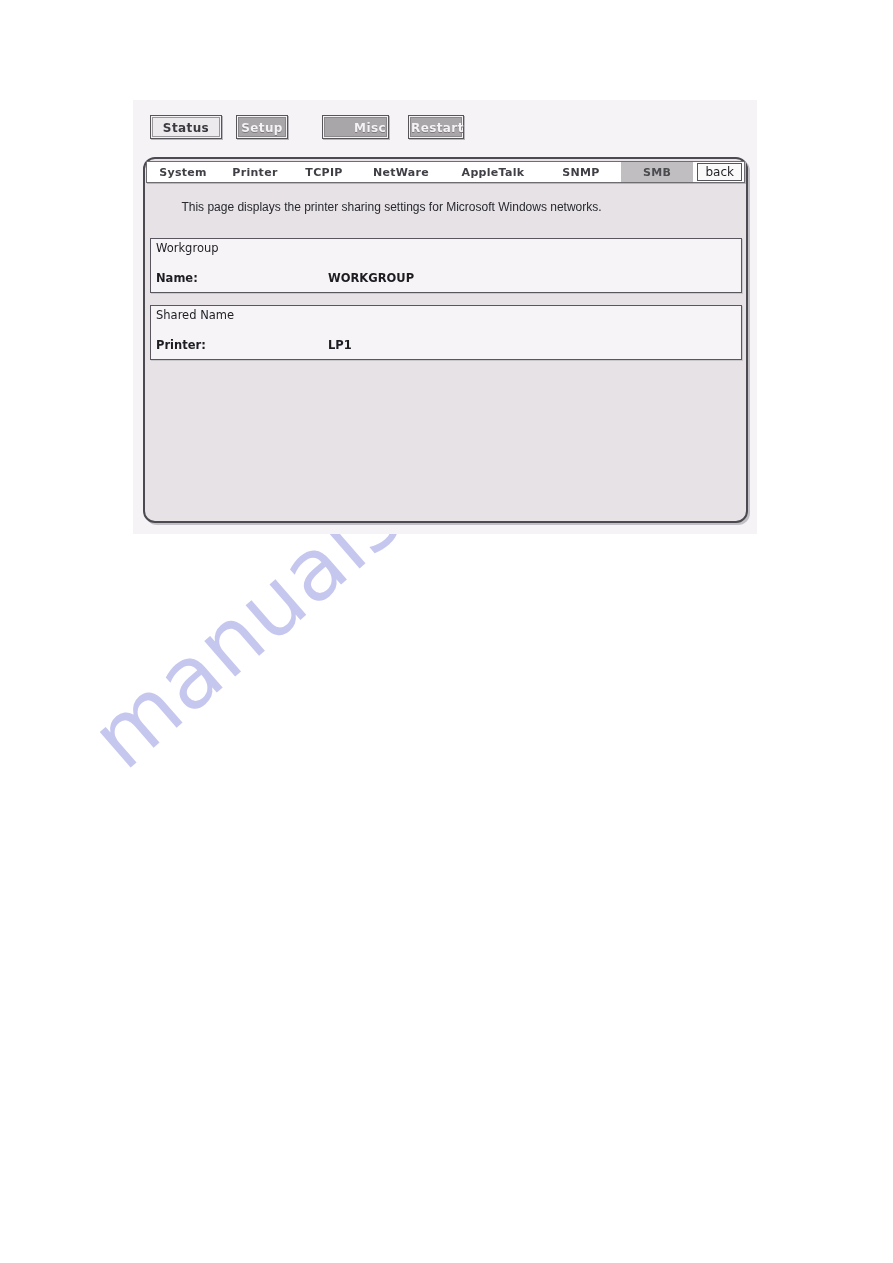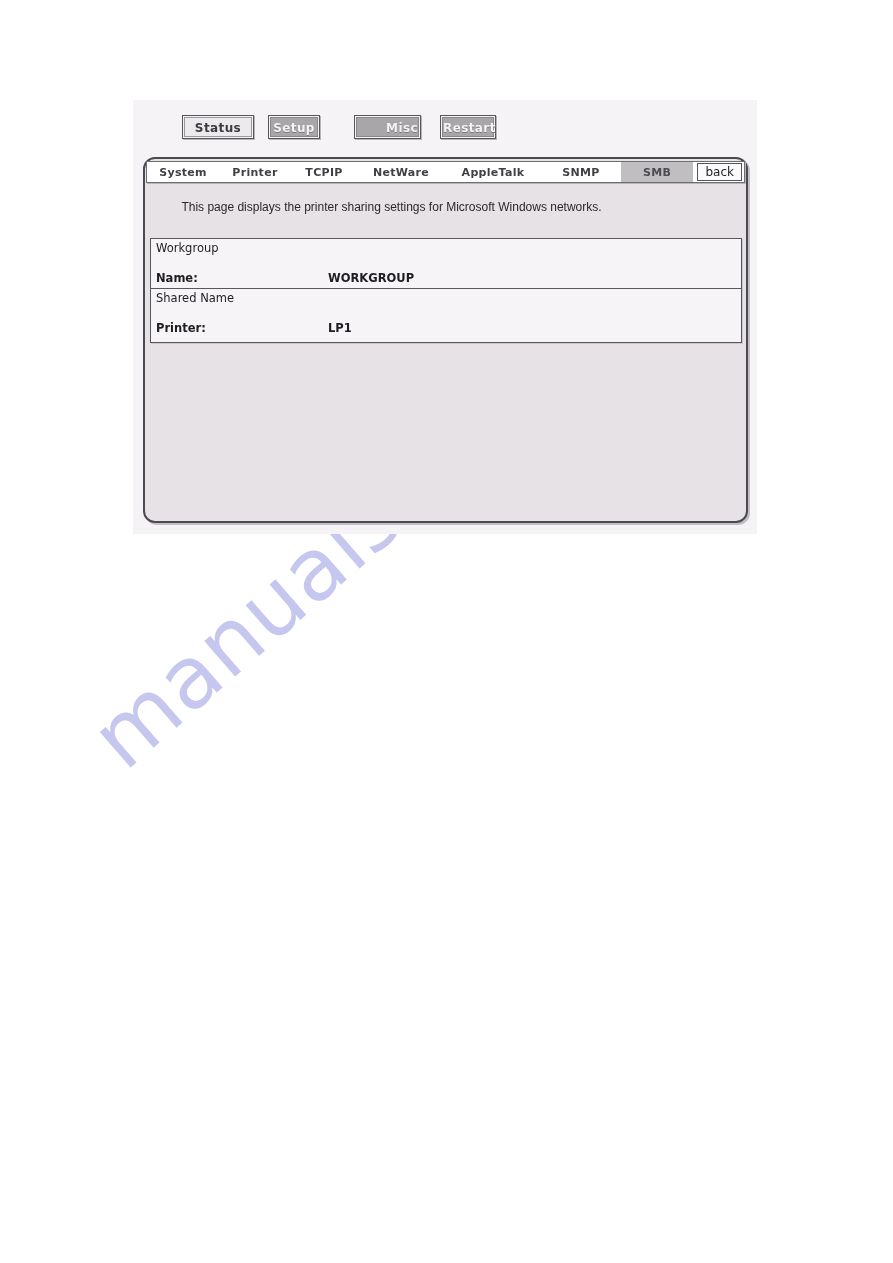--- a/index.html
+++ b/index.html
@@ -65,21 +65,20 @@
     box-sizing: border-box;
     border: 1px solid #55555a;
     font-family: "DejaVu Sans", "Liberation Sans", sans-serif;
     font-size: 12px;
     font-weight: bold;
     letter-spacing: 0.4px;
     text-align: center;
     line-height: 22px;
     cursor: pointer;
     box-shadow: 1px 1px 0 0 #b9b6bb;
-    margin-left: 32px;
   }
   .navbtn .inner {
     display: block;
     height: 20px;
     line-height: 20px;
     margin: 1px;
     border: 1px solid #8d8d92;
     box-sizing: border-box;
   }
   
@@ -175,21 +174,21 @@
     left: 17px;
     width: 592px;
     box-sizing: border-box;
     background: #f7f4f7;
     border: 1px solid #59575d;
     z-index: 3;
     box-shadow: 1px 1px 0 0 #cac7cc;
     padding-left: 8px;
   }
   #group-workgroup { top: 138px; height: 55px; }
-  #group-sharedname { top: 188px; height: 55px; }
+  #group-sharedname { top: 205px; height: 55px; }
 
   .group-title {
     position: absolute;
     left: 5px;
     top: 2px;
     font-family: "DejaVu Sans", "Liberation Sans", sans-serif;
     font-size: 11.5px;
     color: #1d1d22;
   }
   .row {

